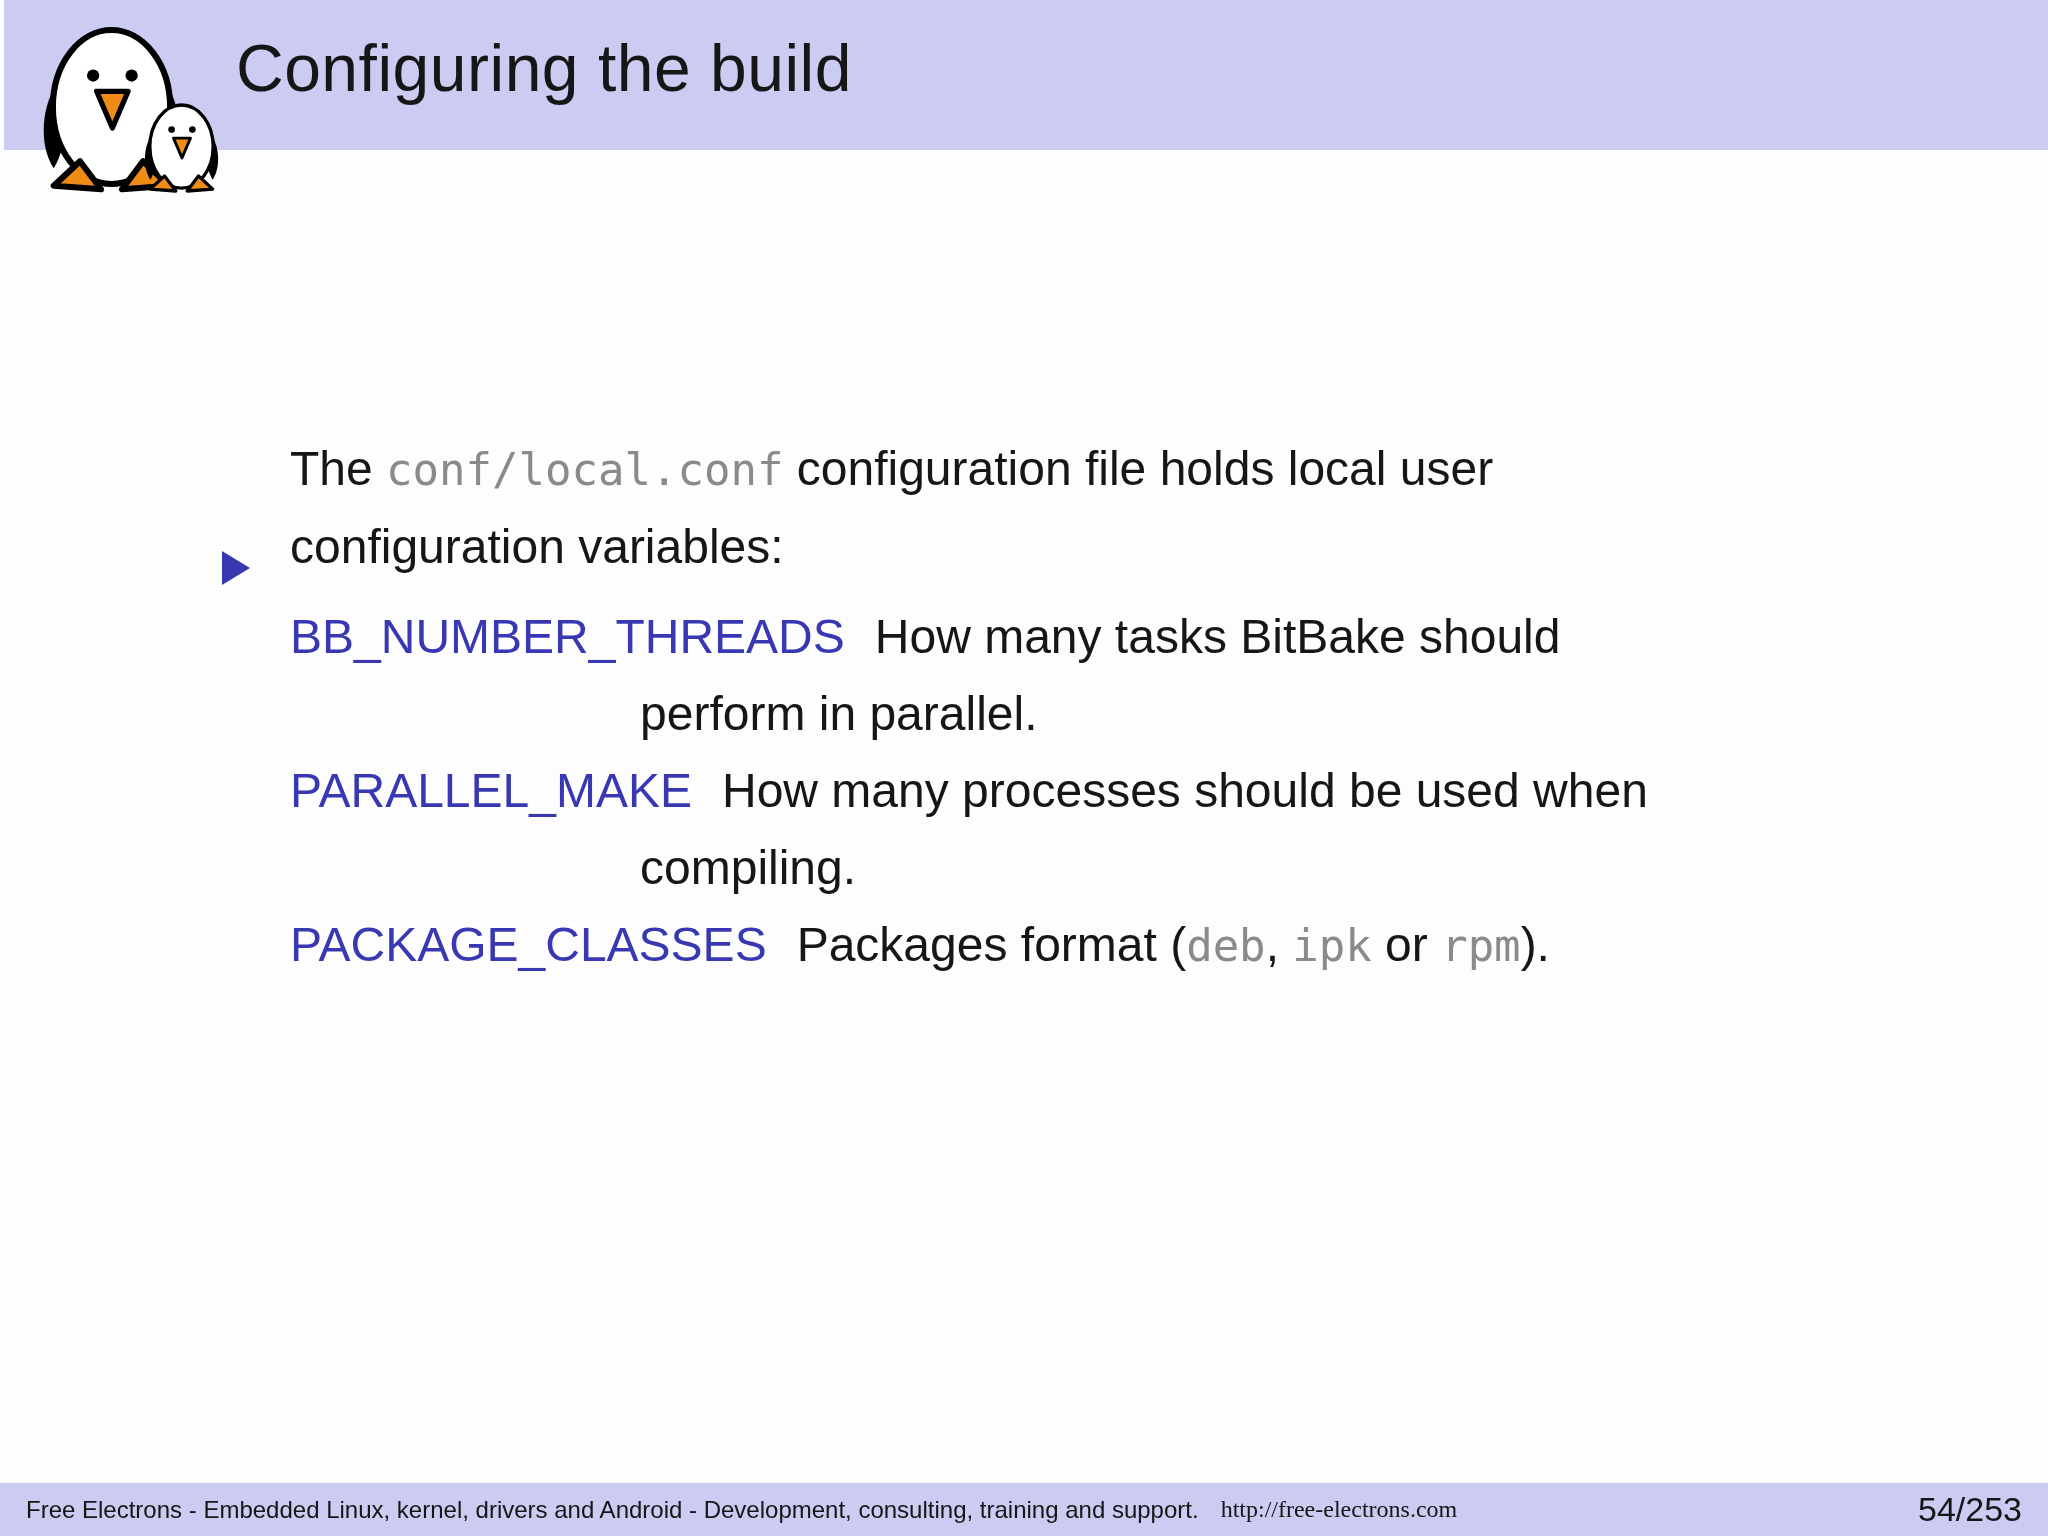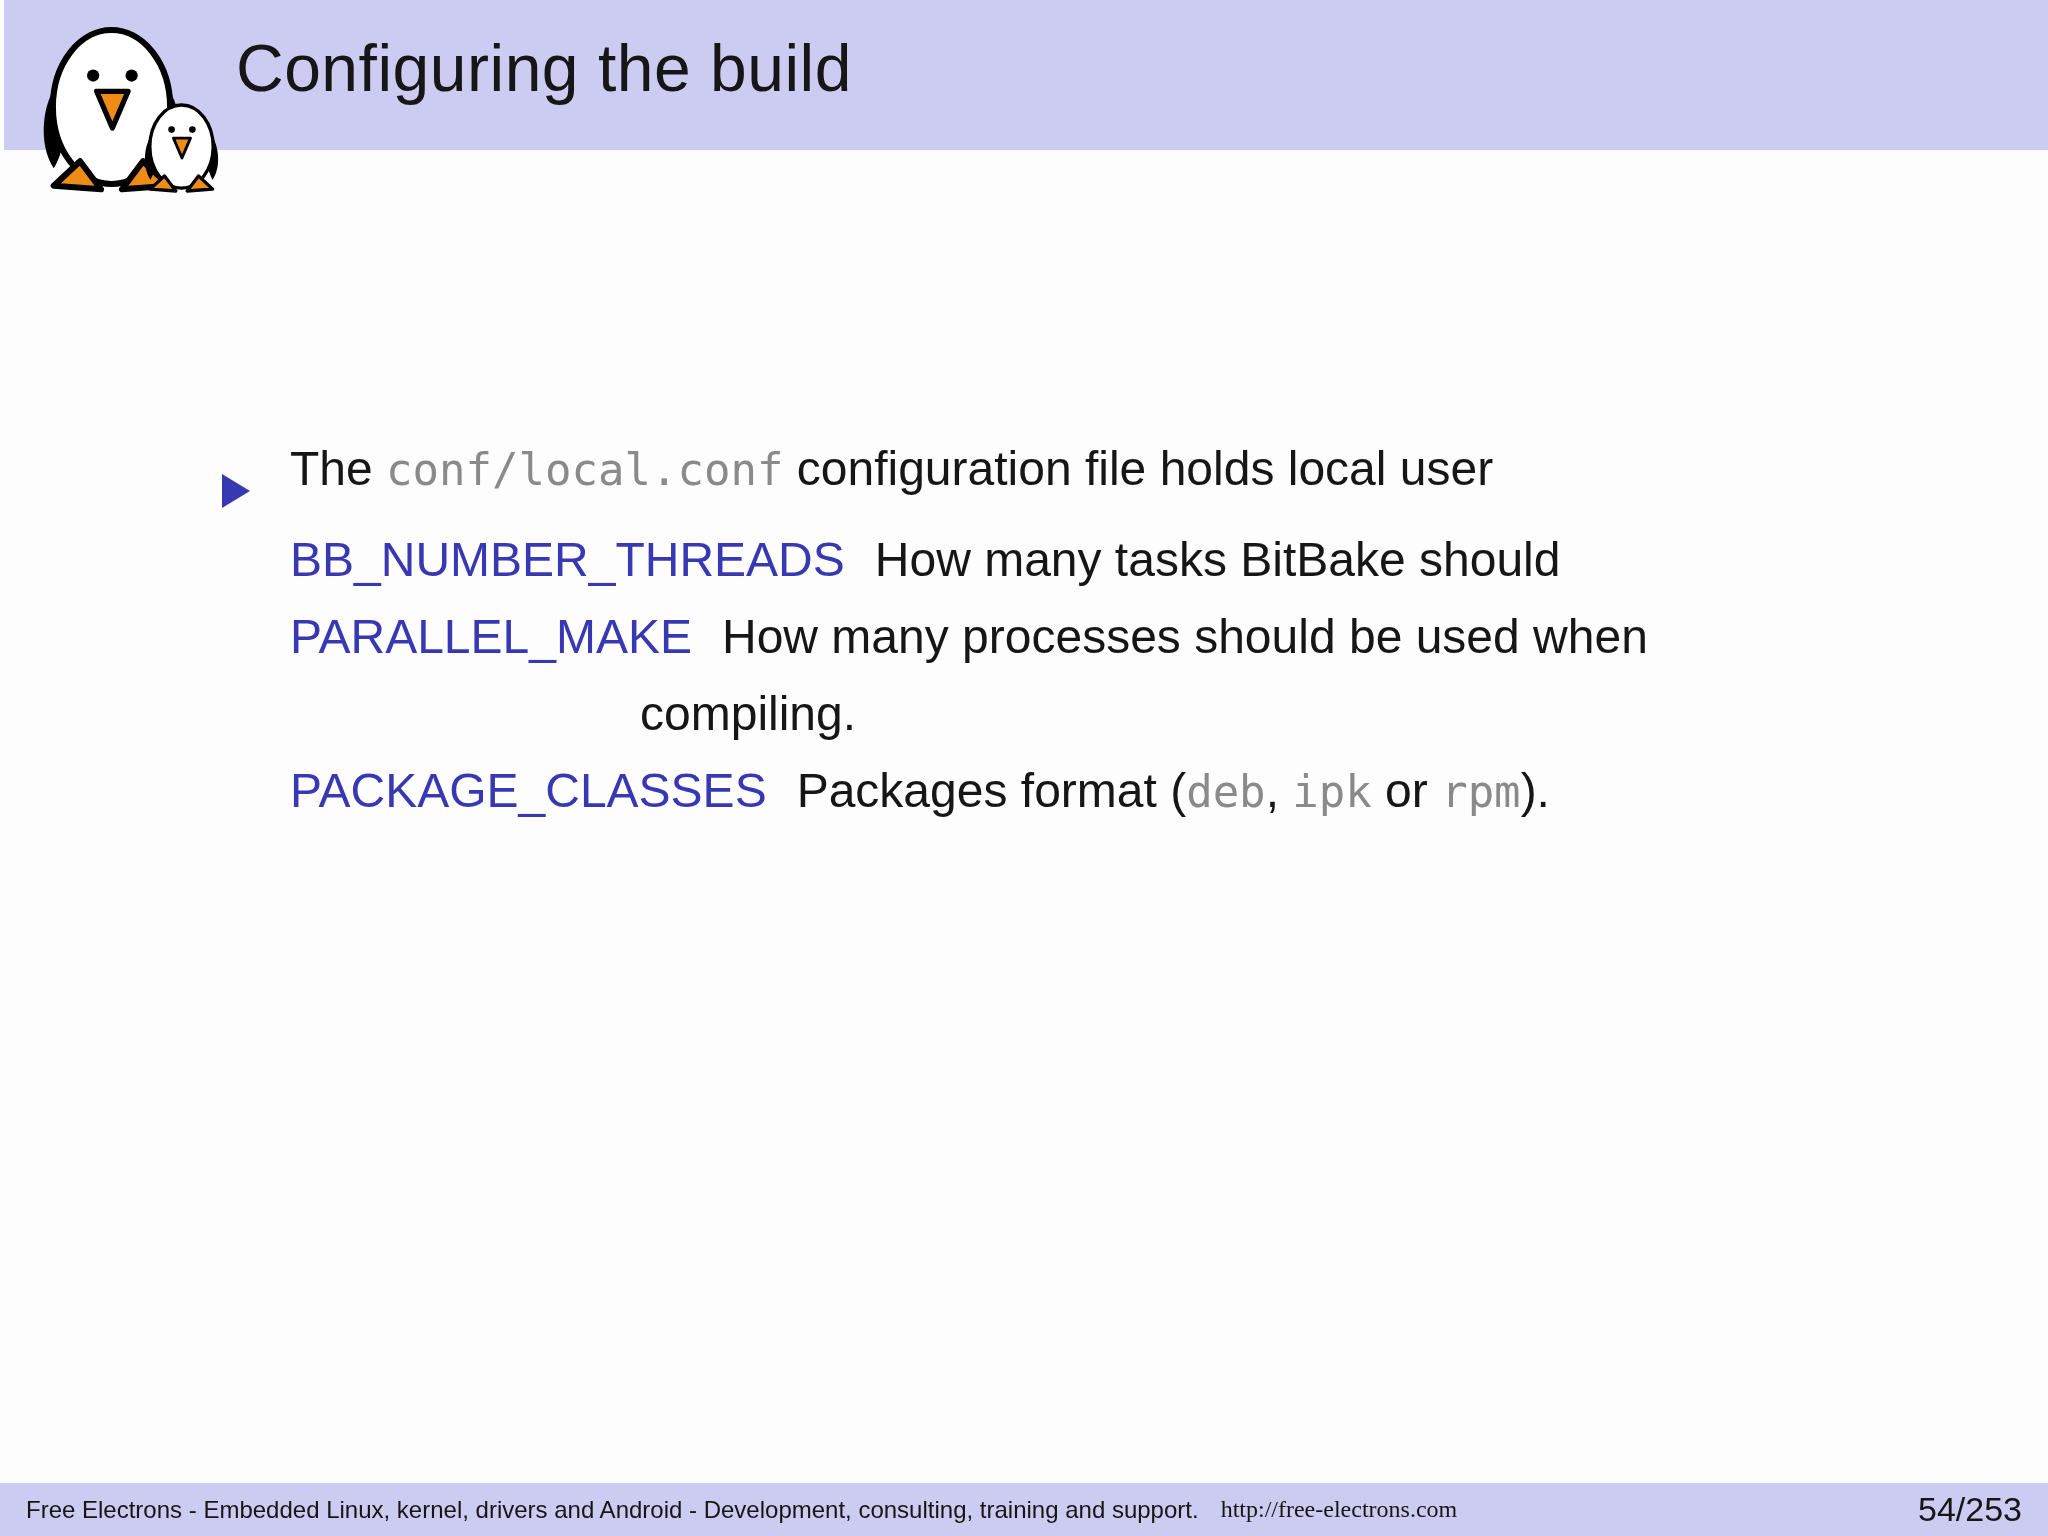--- a/index.html
+++ b/index.html
@@ -119,27 +119,29 @@
       <use href="#pg" transform="translate(126,94) scale(0.54)"></use>
     </svg>
   </div>
 
   <main class="content">
 
     <div class="bullet-row">
       <span class="tri"></span>
       <div class="bullet-text">
         <span>The </span><code class="code">conf/local.conf</code><span> configuration file holds local user</span>
+        <div>configuration variables:</div>
       </div>
     </div>
 
     <div class="desc-list">
 
       <div class="desc-item">
         <span class="dlabel">BB_NUMBER_THREADS</span><span class="ddesc">How many tasks BitBake should</span>
+        <div class="dcont">perform in parallel.</div>
       </div>
 
       <div class="desc-item">
         <span class="dlabel">PARALLEL_MAKE</span><span class="ddesc">How many processes should be used when</span>
         <div class="dcont">compiling.</div>
       </div>
 
 
       <div class="desc-item">
         <span class="dlabel">PACKAGE_CLASSES</span><span class="ddesc"><span>Packages format (</span><code class="code">deb</code><span>, </span><code class="code">ipk</code><span> or </span><code class="code">rpm</code><span>).</span></span>

